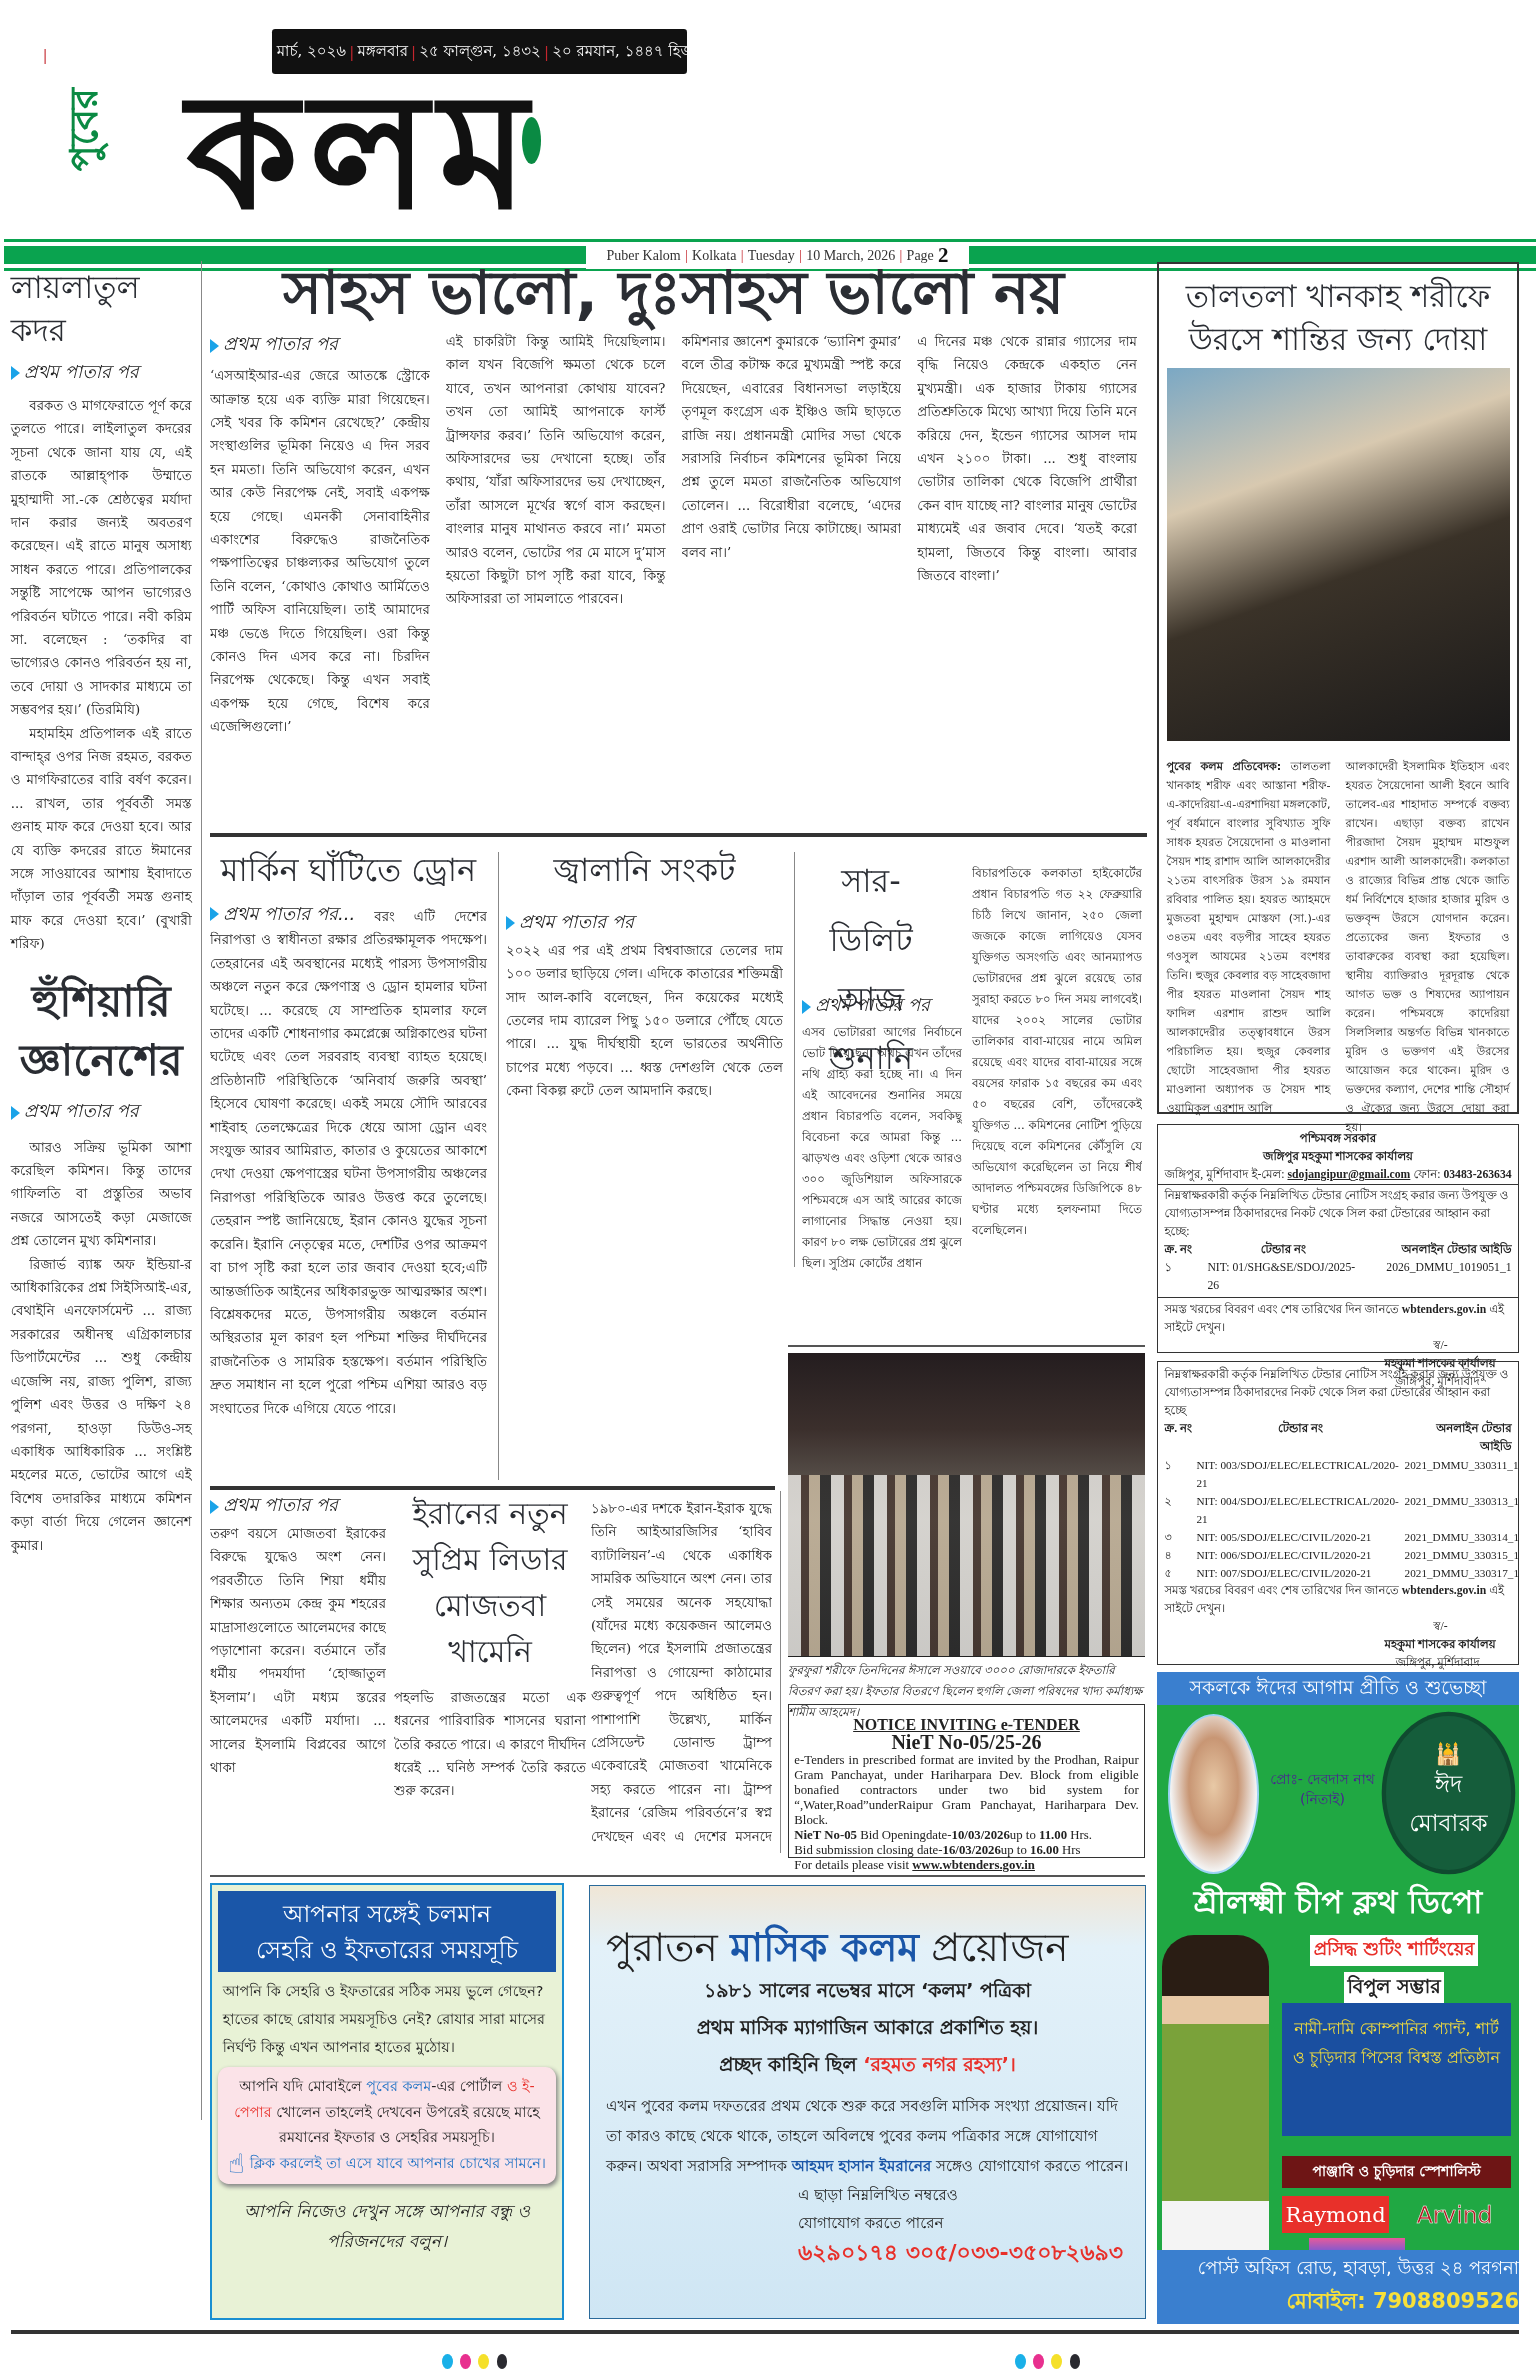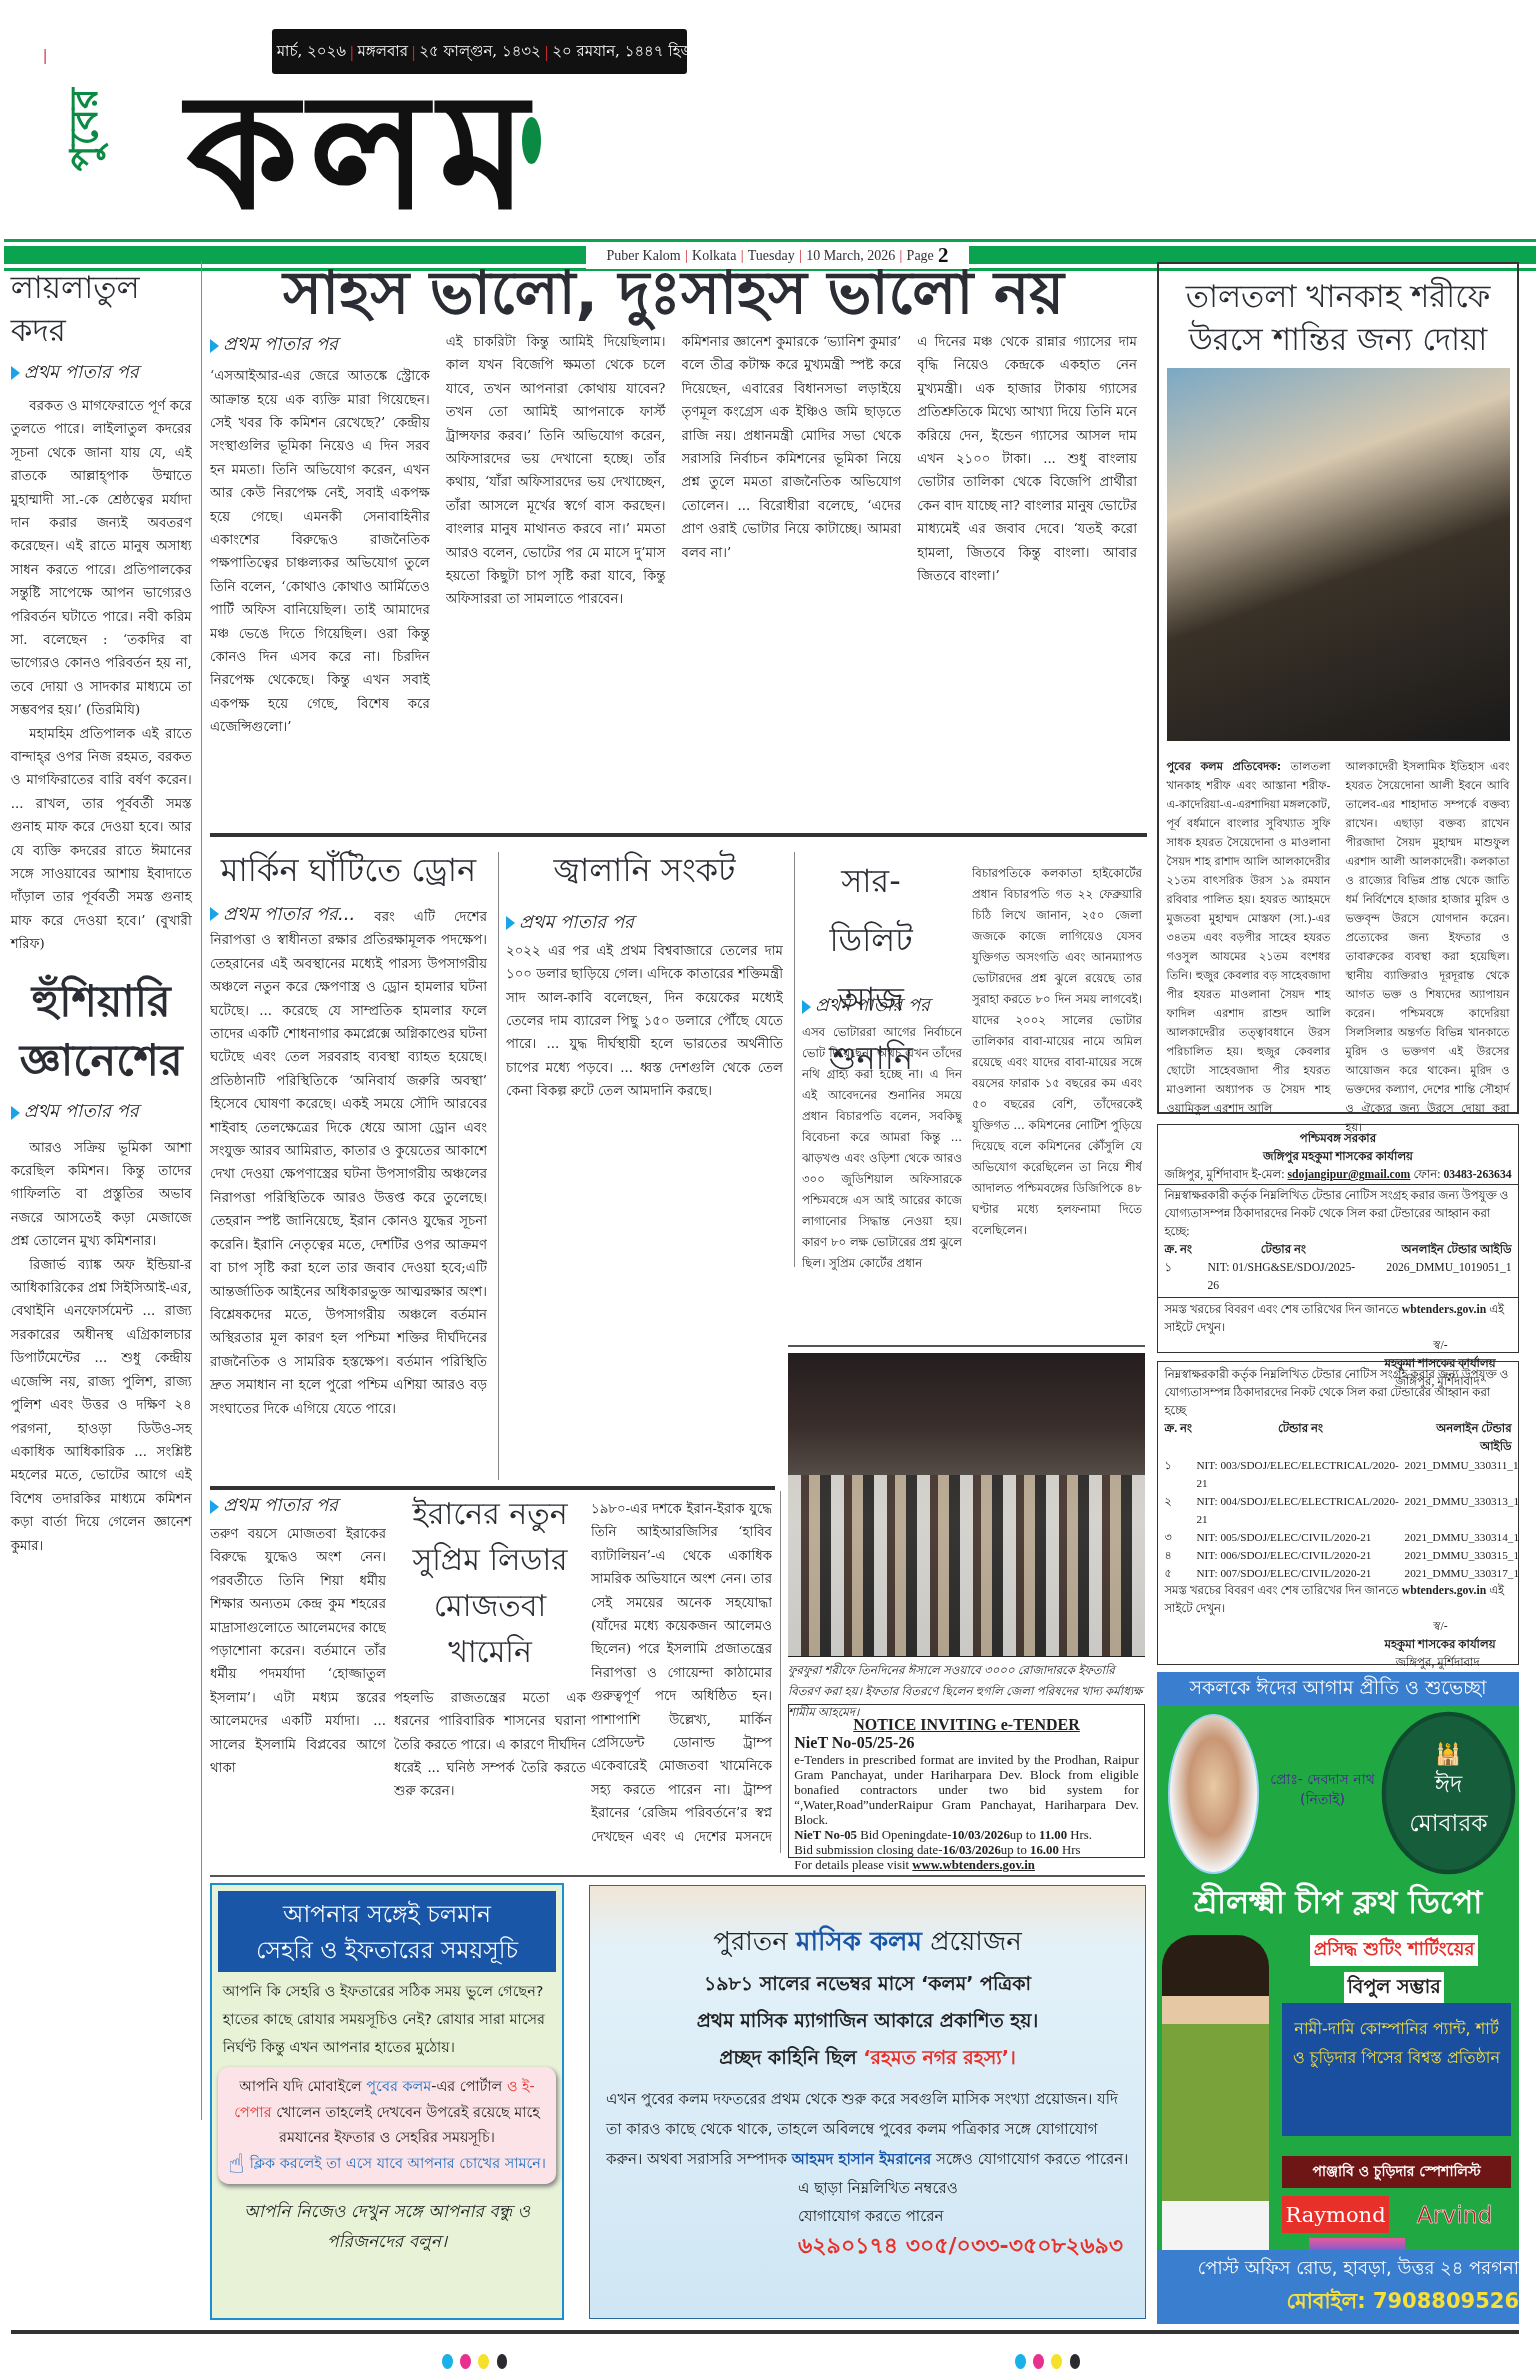--- a/index.html
+++ b/index.html
@@ -303,21 +303,21 @@
     <div>সুপ্রিম লিডার</div>
     <div>মোজতবা খামেনি</div>
   </div>
   <div class="body" style="margin-top:10.7px;height:192px;overflow:hidden">পহলভি রাজতন্ত্রের মতো এক ধরনের পারিবারিক শাসনের ঘরানা তৈরি করতে পারে। এ কারণে দীর্ঘদিন ধরেই ... ঘনিষ্ঠ সম্পর্ক তৈরি করতে শুরু করেন।</div>
 </div>
 <div class="abs body" style="left:591px;top:1497px;width:181px;height:352px;overflow:hidden">১৯৮০-এর দশকে ইরান-ইরাক যুদ্ধে তিনি আইআরজিসির ‘হাবিব ব্যাটালিয়ন’-এ থেকে একাধিক সামরিক অভিযানে অংশ নেন। তার সেই সময়ের অনেক সহযোদ্ধা (যাঁদের মধ্যে কয়েকজন আলেমও ছিলেন) পরে ইসলামি প্রজাতন্ত্রের নিরাপত্তা ও গোয়েন্দা কাঠামোর গুরুত্বপূর্ণ পদে অধিষ্ঠিত হন। পাশাপাশি উল্লেখ্য, মার্কিন প্রেসিডেন্ট ডোনাল্ড ট্রাম্প একেবারেই মোজতবা খামেনিকে সহ্য করতে পারেন না। ট্রাম্প ইরানের ‘রেজিম পরিবর্তনে’র স্বপ্ন দেখছেন এবং এ দেশের মসনদে তাঁর পছন্দের পুতুল-শাসক বসিয়ে নেপথ্য থেকে তিনিই নিয়ন্ত্রণ করতে চান সব কিছু। তাই, মোজতবা খামেনিকে তিনি মনে করেন, অনেক বেশি ‘কট্টরপন্থী’। তবে, ট্রাম্পের মনে হওয়াকে তোয়াক্কা করতে রাজি নন ইরানের আপামর মানুষ।</div>
 <div class="abs vrule" style="left:780px;top:1491px;height:362px"></div>
 
 <div class="abs box notice" style="left:788px;top:1704px;width:357px;height:154px;border-width:1.1px;padding:7.5px 5.3px;font-size:12.8px;line-height:15px">
   <div style="text-align:center;font-weight:bold;font-size:16px;text-decoration:underline;margin-top:4.3px">NOTICE INVITING e-TENDER</div>
-  <div style="text-align:left;font-weight:bold;font-size:16px;margin:3.2px 0">NieT No-05/25-26</div>
+  <div style="text-align:center;font-weight:bold;font-size:20px;margin:3.2px 0">NieT No-05/25-26</div>
   <div style="text-align:justify">e-Tenders in prescribed format are invited by the Prodhan, Raipur Gram Panchayat, under Hariharpara Dev. Block from eligible bonafied contractors under two bid system for “,Water,Road”underRaipur Gram Panchayat, Hariharpara Dev. Block.</div>
   <div><b>NieT No-05</b><span> Bid Openingdate-</span><b>10/03/2026</b><span>up to </span><b>11.00</b><span> Hrs.</span></div>
   <div><span>Bid submission closing date-</span><b>16/03/2026</b><span>up to </span><b>16.00</b><span> Hrs</span></div>
   <div><span>For details please visit </span><b style="text-decoration:underline">www.wbtenders.gov.in</b></div>
 </div>
 
 <div class="abs hrule-thin" style="left:210px;top:1875px;width:935px"></div>
 <div class="abs" style="left:210px;top:1883px;width:354px;height:437px;background:#e8f2d6;border:2.1px solid #1a8fd1;padding:6.4px">
   <div style="background:#1a56a8;color:#fff;font-family:'DejaVu Sans',sans-serif;font-size:23.4px;line-height:36px;text-align:center;padding:4.3px 0">
     <div>আপনার সঙ্গেই চলমান</div>
@@ -328,21 +328,21 @@
     <span>আপনি যদি মোবাইলে </span><span style="color:#1a6fc4">পুবের কলম</span><span>-এর পোর্টাল </span><span style="color:#e8302a">ও ই-পেপার</span><span> খোলেন তাহলেই দেখবেন উপরেই রয়েছে মাহে রমযানের ইফতার ও সেহরির সময়সূচি।</span>
     <div style="color:#1a6fc4;text-align:left;display:flex;gap:5.3px;align-items:center">
       <span style="font-size:27px">☝</span>
       <span>ক্লিক করলেই তা এসে যাবে আপনার চোখের সামনে।</span>
     </div>
   </div>
   <div style="font-family:'DejaVu Sans',sans-serif;font-style:italic;font-size:17px;line-height:30px;text-align:center;margin-top:11.7px">আপনি নিজেও দেখুন সঙ্গে আপনার বন্ধু ও পরিজনদের বলুন।</div>
 </div>
 
 <div class="abs" style="left:589px;top:1885px;width:557px;height:434px;border:1.6px solid #2a6a9a;background:linear-gradient(180deg,#f0e6d6 0,#e3f1f9 14%,#cfe6f4 100%);padding:10.7px 16px;font-family:'DejaVu Sans',sans-serif">
-  <div style="text-align:center;font-size:26px;line-height:48px;margin-top:20px"><span>পুরাতন </span><span style="color:#1a56a8;font-weight:bold">মাসিক কলম</span><span> প্রয়োজন</span></div>
+  <div style="font-size:39px;line-height:48px;margin-top:27px"><span>পুরাতন </span><span style="color:#1a56a8;font-weight:bold">মাসিক কলম</span><span> প্রয়োজন</span></div>
   <div style="text-align:center;font-size:19px;line-height:37px;font-weight:bold;color:#222">
     <div>১৯৮১ সালের নভেম্বর মাসে ‘কলম’ পত্রিকা</div>
     <div>প্রথম মাসিক ম্যাগাজিন আকারে প্রকাশিত হয়।</div>
     <div><span>প্রচ্ছদ কাহিনি ছিল </span><span style="color:#e8302a">‘রহমত নগর রহস্য’।</span></div>
   </div>
   <div style="font-size:15px;line-height:30px;margin-top:8.5px"><span>এখন পুবের কলম দফতরের প্রথম থেকে শুরু করে সবগুলি মাসিক সংখ্যা প্রয়োজন। যদি তা কারও কাছে থেকে থাকে, তাহলে অবিলম্বে পুবের কলম পত্রিকার সঙ্গে যোগাযোগ করুন। অথবা সরাসরি সম্পাদক </span><b style="color:#1a56a8">আহমদ হাসান ইমরানের</b><span> সঙ্গেও যোগাযোগ করতে পারেন।</span></div>
   <div style="margin-left:192px;font-size:15px;line-height:28px">
     <div>এ ছাড়া নিম্নলিখিত নম্বরেও</div>
     <div>যোগাযোগ করতে পারেন</div>
     <div style="color:#e8302a;font-weight:bold;font-size:22px;line-height:32px">৬২৯০১৭৪ ৩০৫/০৩৩-৩৫০৮২৬৯৩</div>

